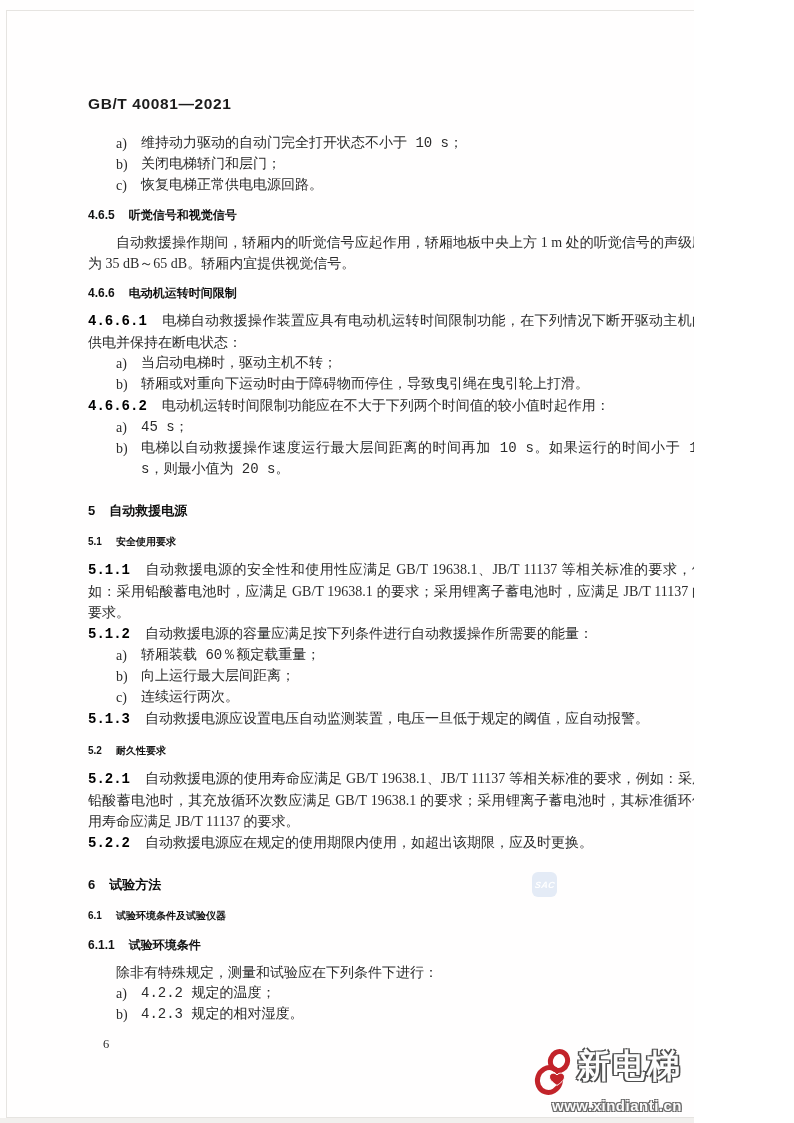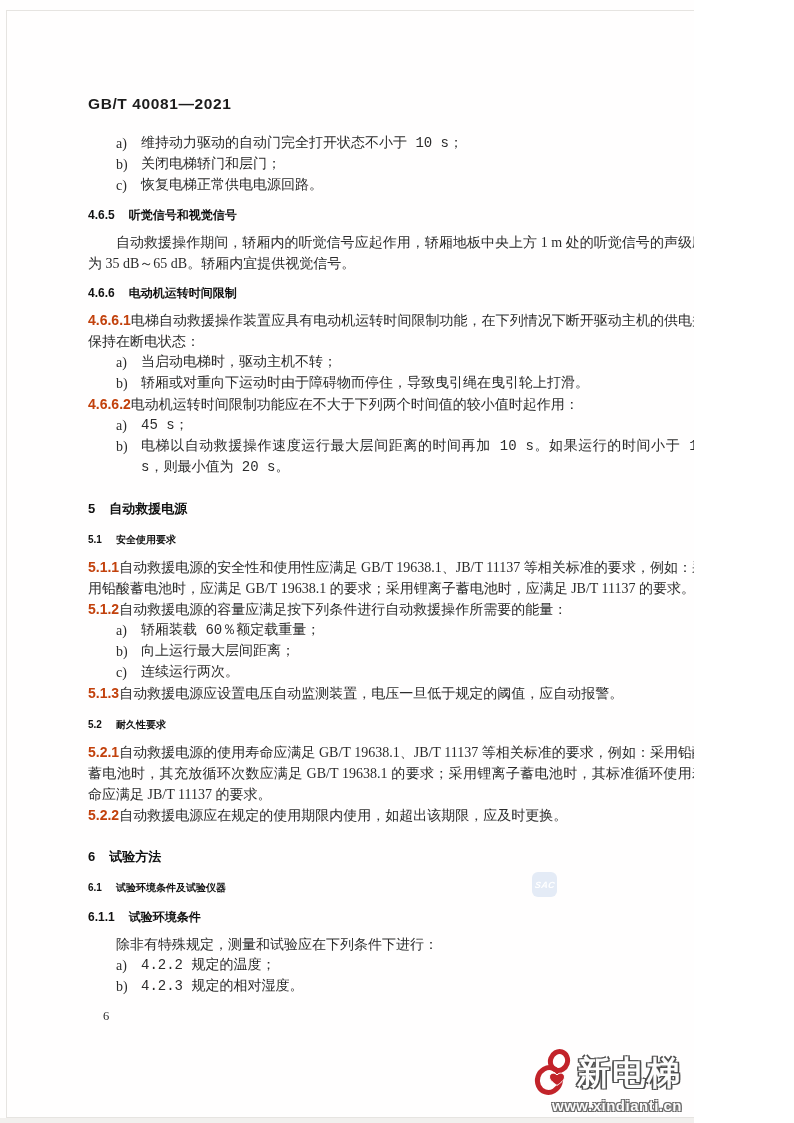--- a/index.html
+++ b/index.html
@@ -19,22 +19,22 @@
     font-size:15.5px; letter-spacing:0.6px; color:#1c1c1c; white-space:nowrap;
   }
 
   .content {
     position:absolute; left:88px; top:133px; width:618px;
     font-size:14px; line-height:21px; text-align:justify;
   }
   .para { margin:0; text-indent:2em; }
   .clause { margin:0; }
   .clause-num {
-    font-family:Liberation Sans, sans-serif; font-weight:bold;
-    color:#c2410c; 
+    font-family:Liberation Mono, monospace; font-weight:bold;
+    color:#000000; margin-right:15px;
   }
   .li { display:flex; padding-left:28px; }
   .li-marker { flex:0 0 25px; }
   .li-text { flex:1; text-align:justify;font-family:Liberation Mono, monospace; }
 
   .h1,.h2,.h3 {
     font-family:"Liberation Sans","DejaVu Sans",sans-serif; font-weight:bold;
     color:#111; text-align:left;
   }
   .h1 { margin:20px 0 9px; font-size:13px; }
@@ -51,21 +51,21 @@
   }
   .sac-text {
     font-family:"Liberation Sans","DejaVu Sans",sans-serif; font-style:italic; font-weight:bold;
     font-size:9px; color:#ffffff; letter-spacing:0.3px; transform:skewX(-8deg);
   }
 
   .site-logo {
     position:absolute; right:12px; bottom:9px;
     display:flex; flex-direction:column; align-items:flex-end;
   }
-  .logo-row { display:flex; align-items:center; }
+  .logo-row { display:flex; align-items:flex-start; }
   .logo-mark { margin-right:2px; margin-bottom:-4px; }
   .logo-cn {
     font-family:"Liberation Sans","DejaVu Sans",sans-serif; font-weight:bold;
     font-size:33px; line-height:1; letter-spacing:2px; color:#fdfdfd;
     text-shadow:-1.4px -1.4px 0 #4f4f4f, 1.4px -1.4px 0 #4f4f4f,
                 -1.4px 1.4px 0 #4f4f4f, 1.4px 1.4px 0 #4f4f4f;
   }
   .logo-url {
     font-family:"Liberation Sans","DejaVu Sans",sans-serif; font-weight:bold;
     font-size:15px; line-height:1.1; letter-spacing:0.5px; color:#fdfdfd; margin-top:1px;

